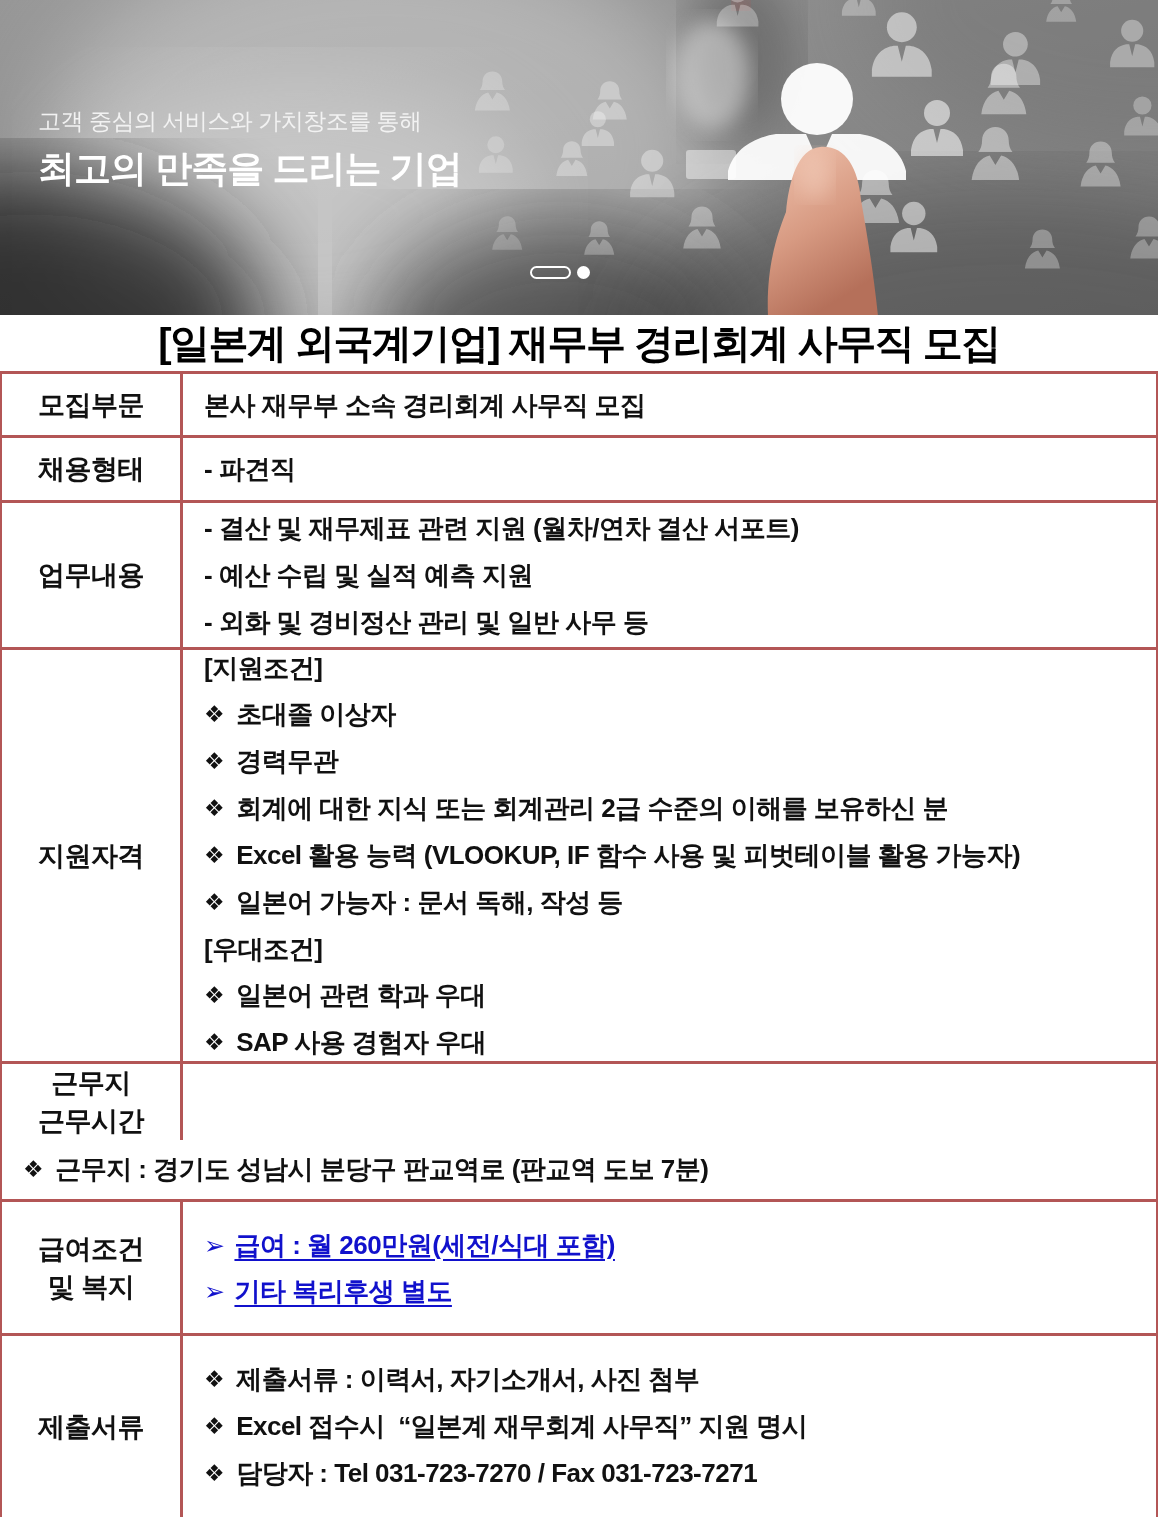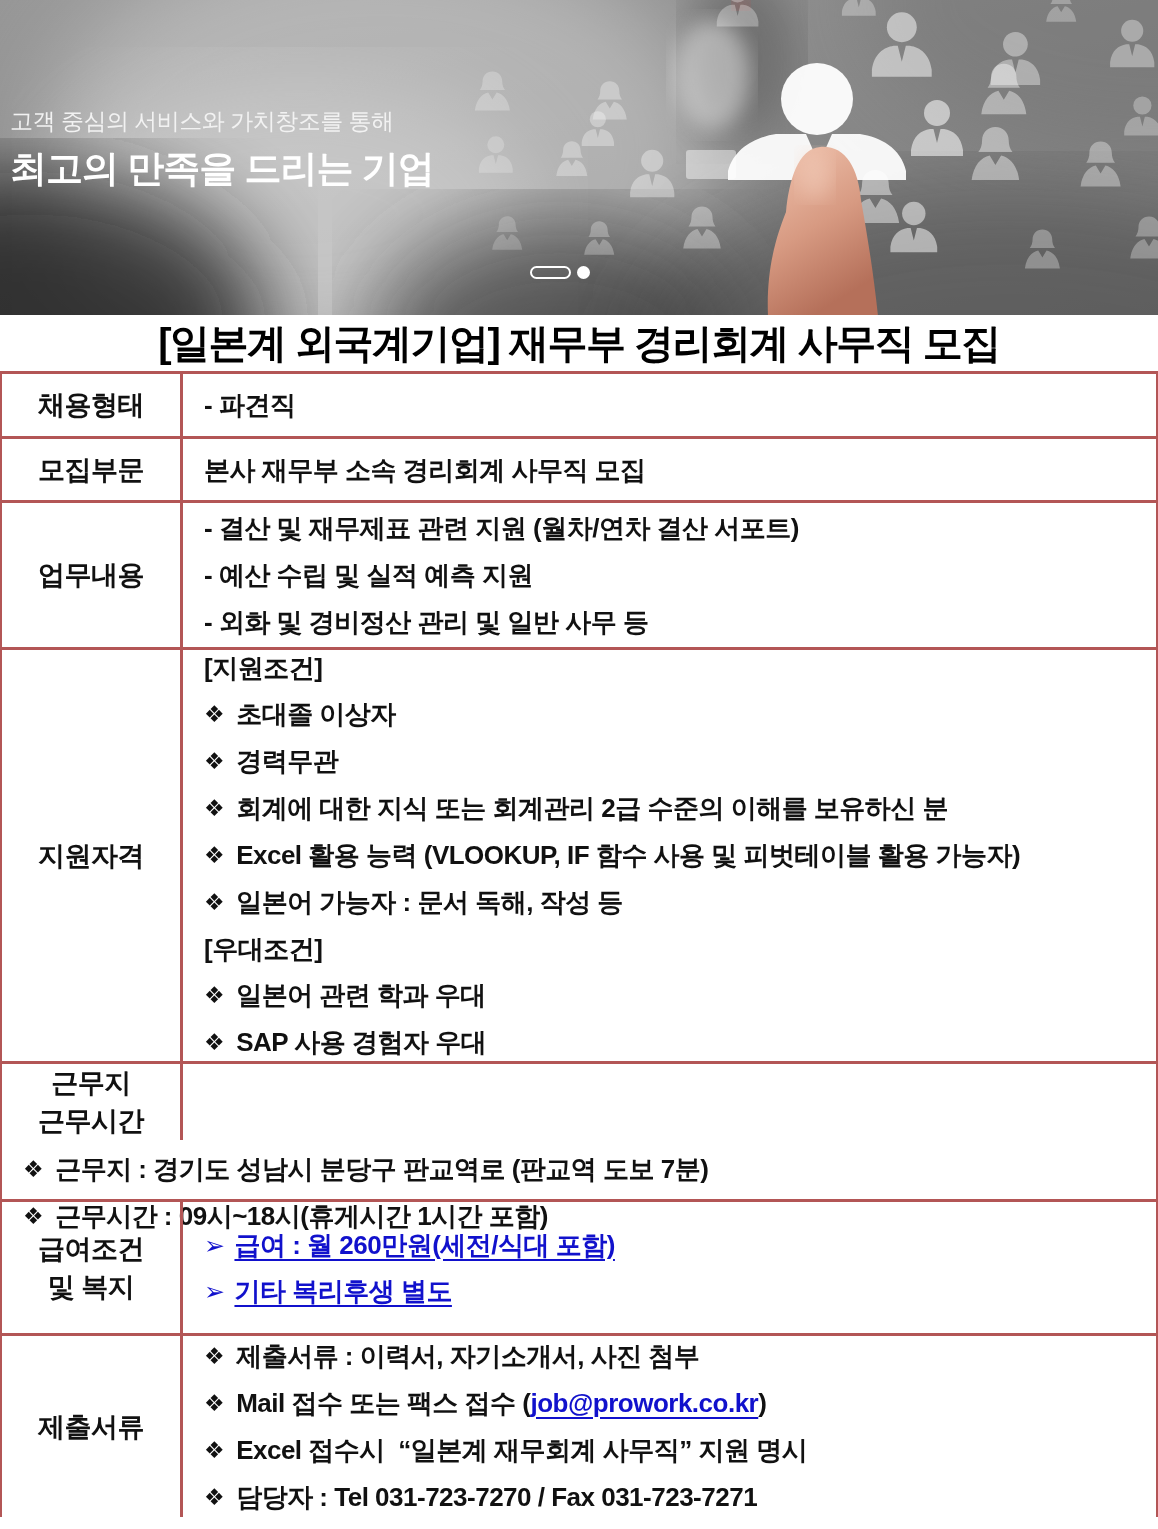--- a/index.html
+++ b/index.html
@@ -12,21 +12,21 @@
   body{
     font-family:"Liberation Sans","DejaVu Sans",sans-serif;
     color:var(--text);
     width:1158px;
   }
   .page{width:1158px;height:1529px;position:relative;background:#fff;overflow:hidden;}
 
   
   .hero{position:relative;width:1158px;height:315px;overflow:hidden;background:#868686;}
   .hero svg{display:block;width:1158px;height:315px;}
-  .hero-text{position:absolute;left:10px;top:106px;color:#fff;}
+  .hero-text{position:absolute;left:38px;top:106px;color:#fff;}
   .hero-tagline{font-size:23px;font-weight:400;color:#f2f2f2;letter-spacing:-0.5px;}
   .hero-headline{font-size:37px;font-weight:700;margin-top:7px;letter-spacing:-1px;}
   .carousel{position:absolute;left:0;top:0;width:100%;height:100%;pointer-events:none;}
   .carousel .pill{
     pointer-events:auto;position:absolute;left:530px;top:266px;width:41px;height:13px;
     border:2.5px solid #ffffff;border-radius:8px;background:transparent;display:block;cursor:pointer;
   }
   .carousel .dot{
     pointer-events:auto;position:absolute;left:577px;top:266px;width:13px;height:13px;
     border-radius:50%;background:#ffffff;display:block;cursor:pointer;
@@ -173,34 +173,34 @@
       <span class="pill"></span>
       <span class="dot"></span>
     </div>
   </header>
 
   <div class="title-band">
     <h1 class="page-title">[일본계 외국계기업] 재무부 경리회계 사무직 모집</h1>
   </div>
 
   <div class="job-table">
+      <div class="row r1">
+    <div class="label-cell">
+          <div>모집부문</div>
+        </div>
+    <div class="content-cell">
+          <div class="content-line"><span>본사 재무부 소속 경리회계 사무직 모집</span></div>
+        </div>
+  </div>
       <div class="row r2">
     <div class="label-cell">
           <div>채용형태</div>
         </div>
     <div class="content-cell">
           <div class="content-line"><span>- 파견직</span></div>
-        </div>
-  </div>
-      <div class="row r1">
-    <div class="label-cell">
-          <div>모집부문</div>
-        </div>
-    <div class="content-cell">
-          <div class="content-line"><span>본사 재무부 소속 경리회계 사무직 모집</span></div>
         </div>
   </div>
       <div class="row r3">
     <div class="label-cell">
           <div>업무내용</div>
         </div>
     <div class="content-cell">
           <div class="content-line"><span>- 결산 및 재무제표 관련 지원 (월차/연차 결산 서포트)</span></div>
           <div class="content-line"><span>- 예산 수립 및 실적 예측 지원</span></div>
           <div class="content-line"><span>- 외화 및 경비정산 관리 및 일반 사무 등</span></div>
@@ -222,39 +222,37 @@
           <div class="content-line"><span class="bullet diamond">❖</span><span>SAP 사용 경험자 우대</span></div>
         </div>
   </div>
       <div class="row r5">
     <div class="label-cell">
           <div>근무지</div>
           <div>근무시간</div>
         </div>
     <div class="content-cell">
           <div class="content-line"><span class="bullet diamond">❖</span><span>근무지 : 경기도 성남시 분당구 판교역로 (판교역 도보 7분)</span></div>
-          <div class="content-line"><span class="bullet diamond">❖</span><span>근무시간 : 09시~18시(휴게시간 1시간 포함)</span></div>
         </div>
   </div>
       <div class="row r6">
     <div class="label-cell">
           <div>급여조건</div>
           <div>및 복지</div>
         </div>
     <div class="content-cell">
           <div class="content-line"><span class="bullet arrow">➢</span><a class="inline-link" href="#">급여 : 월 260만원(세전/식대 포함)</a></div>
           <div class="content-line"><span class="bullet arrow">➢</span><a class="inline-link" href="#">기타 복리후생 별도</a></div>
         </div>
   </div>
       <div class="row r7">
     <div class="label-cell">
           <div>제출서류</div>
         </div>
     <div class="content-cell">
           <div class="content-line"><span class="bullet diamond">❖</span><span>제출서류 : 이력서, 자기소개서, 사진 첨부</span></div>
-          <div class="content-line"><span class="bullet diamond">❖</span><span>Mail 접수 또는 팩스 접수 (</span><a class="inline-link" href="#">job@prowork.co.kr</a><span>)</span></div>
           <div class="content-line"><span class="bullet diamond">❖</span><span>Excel 접수시  “일본계 재무회계 사무직” 지원 명시</span></div>
           <div class="content-line"><span class="bullet diamond">❖</span><span>담당자 : Tel 031-723-7270 / Fax 031-723-7271</span></div>
         </div>
   </div>
     </div>
 
 </div>
 
 </body></html>

